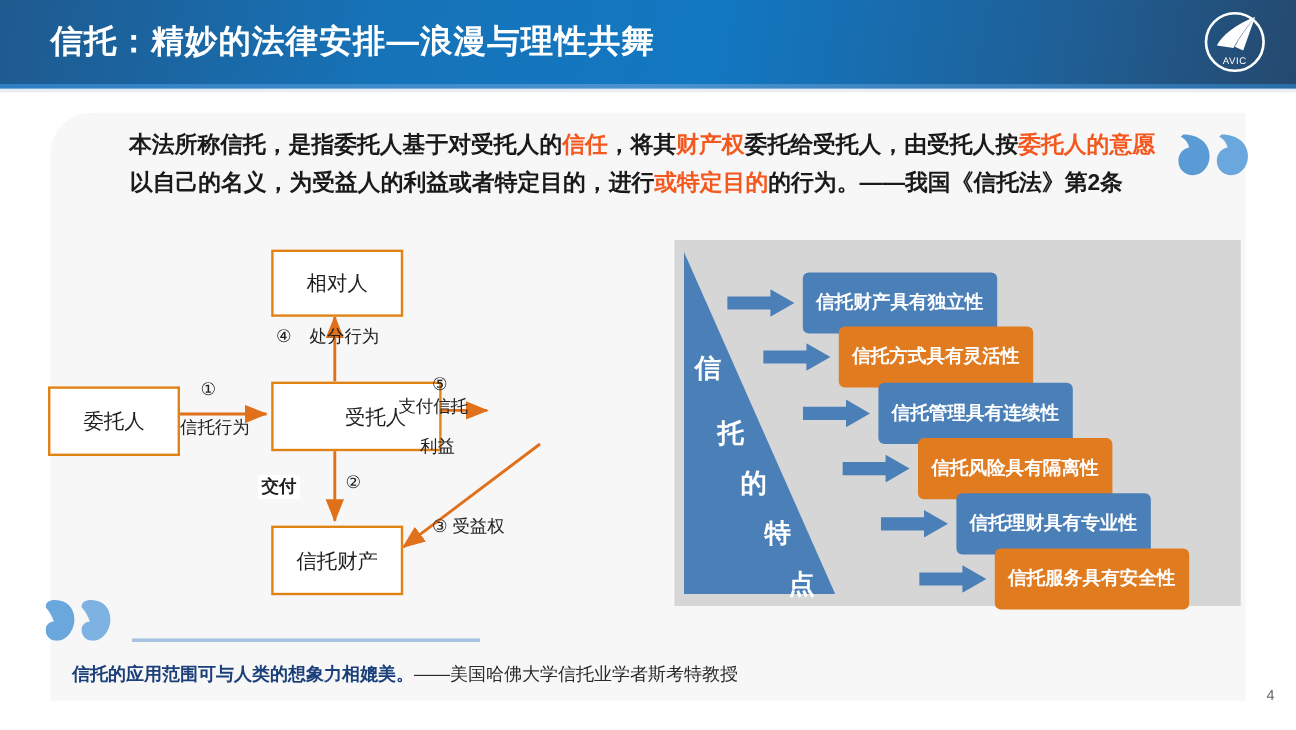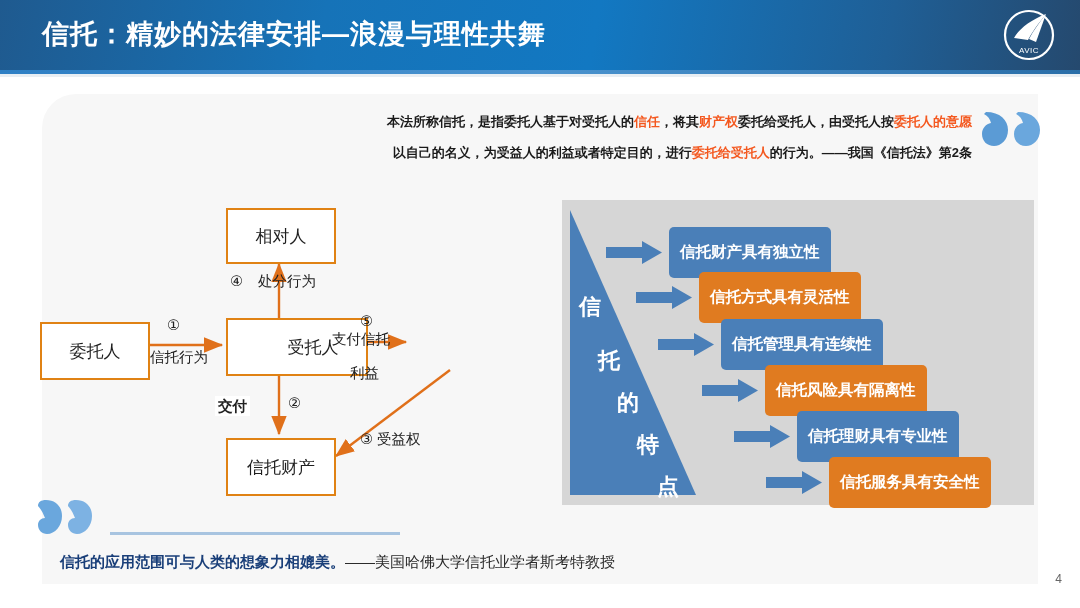--- a/index.html
+++ b/index.html
@@ -35,22 +35,22 @@
     position:absolute;left:42px;top:94px;width:996px;height:490px;
     background:#f7f7f7;border-radius:34px 0 0 0;
   }
   
   .quote-deco{
     position:absolute;right:36px;top:108px;width:64px;height:40px;
   }
   
   .law-text{
     position:absolute;left:72px;top:106px;width:900px;
-    font-size:13px;font-weight:bold;color:#1a1a1a;
-    line-height:31px;text-align:right;
+    font-size:19px;font-weight:bold;color:#1a1a1a;
+    line-height:31px;text-align:center;
   }
   .law-line1{text-indent:26px;}
   .hl{color:#f4581f;}
   
   .diagram{
     position:absolute;left:30px;top:190px;width:530px;height:310px;
   }
   .node{
     position:absolute;border:2px solid #e08214;background:#ffffff;
     display:flex;align-items:center;justify-content:center;
@@ -129,21 +129,21 @@
     <path d="M4 4 C18 4 26 12 26 22 C26 32 19 38 12 38 C5 38 0 33 0 26 C0 20 4 16 9 15 C8 11 6 8 2 6 Z" fill="#5b9bd5" transform="translate(2,0)"></path>
     <path d="M4 4 C18 4 26 12 26 22 C26 32 19 38 12 38 C5 38 0 33 0 26 C0 20 4 16 9 15 C8 11 6 8 2 6 Z" fill="#6aa7dd" transform="translate(34,0)"></path>
   </svg>
 </div>
 
 <div class="law-text">
   <div class="law-line1">
     <span>本法所称信托，是指委托人基于对受托人的</span><span class="hl">信任</span><span>，将其</span><span class="hl">财产权</span><span>委托给受托人，由受托人按</span><span class="hl">委托人的意愿</span>
   </div>
   <div class="law-line2">
-    <span>以自己的名义，为受益人的利益或者特定目的，进行</span><span class="hl">委托给受托人</span><span>的行为。——我国《信托法》第2条</span>
+    <span>以自己的名义，为受益人的利益或者特定目的，进行</span><span class="hl">或特定目的</span><span>的行为。——我国《信托法》第2条</span>
   </div>
 </div>
 
 <div class="diagram">
   <svg width="530" height="310" style="position:absolute;left:0;top:0;">
     <defs>
       <marker id="ah" markerWidth="9" markerHeight="9" refX="7.5" refY="3.2" orient="auto">
         <path d="M0,0 L8,3.2 L0,6.4 z" fill="#e0701a"></path>
       </marker>
     </defs>
@@ -208,21 +208,21 @@
 
   <div class="frow" style="left:74px;top:72px;">
     <span class="farrow">
       <svg viewBox="0 0 56 23" width="56" height="23">
           <path d="M0 6 L36 6 L36 0 L56 11.5 L36 23 L36 17 L0 17 Z" fill="#4a7fb8"></path>
         </svg>
     </span>
     <span class="fchip chip-orange">信托方式具有灵活性</span>
   </div>
 
-  <div class="frow" style="left:96px;top:119px;">
+  <div class="frow" style="left:107px;top:119px;">
     <span class="farrow">
       <svg viewBox="0 0 56 23" width="56" height="23">
           <path d="M0 6 L36 6 L36 0 L56 11.5 L36 23 L36 17 L0 17 Z" fill="#4a7fb8"></path>
         </svg>
     </span>
     <span class="fchip chip-blue">信托管理具有连续性</span>
   </div>
 
   <div class="frow" style="left:140px;top:165px;">
     <span class="farrow">

